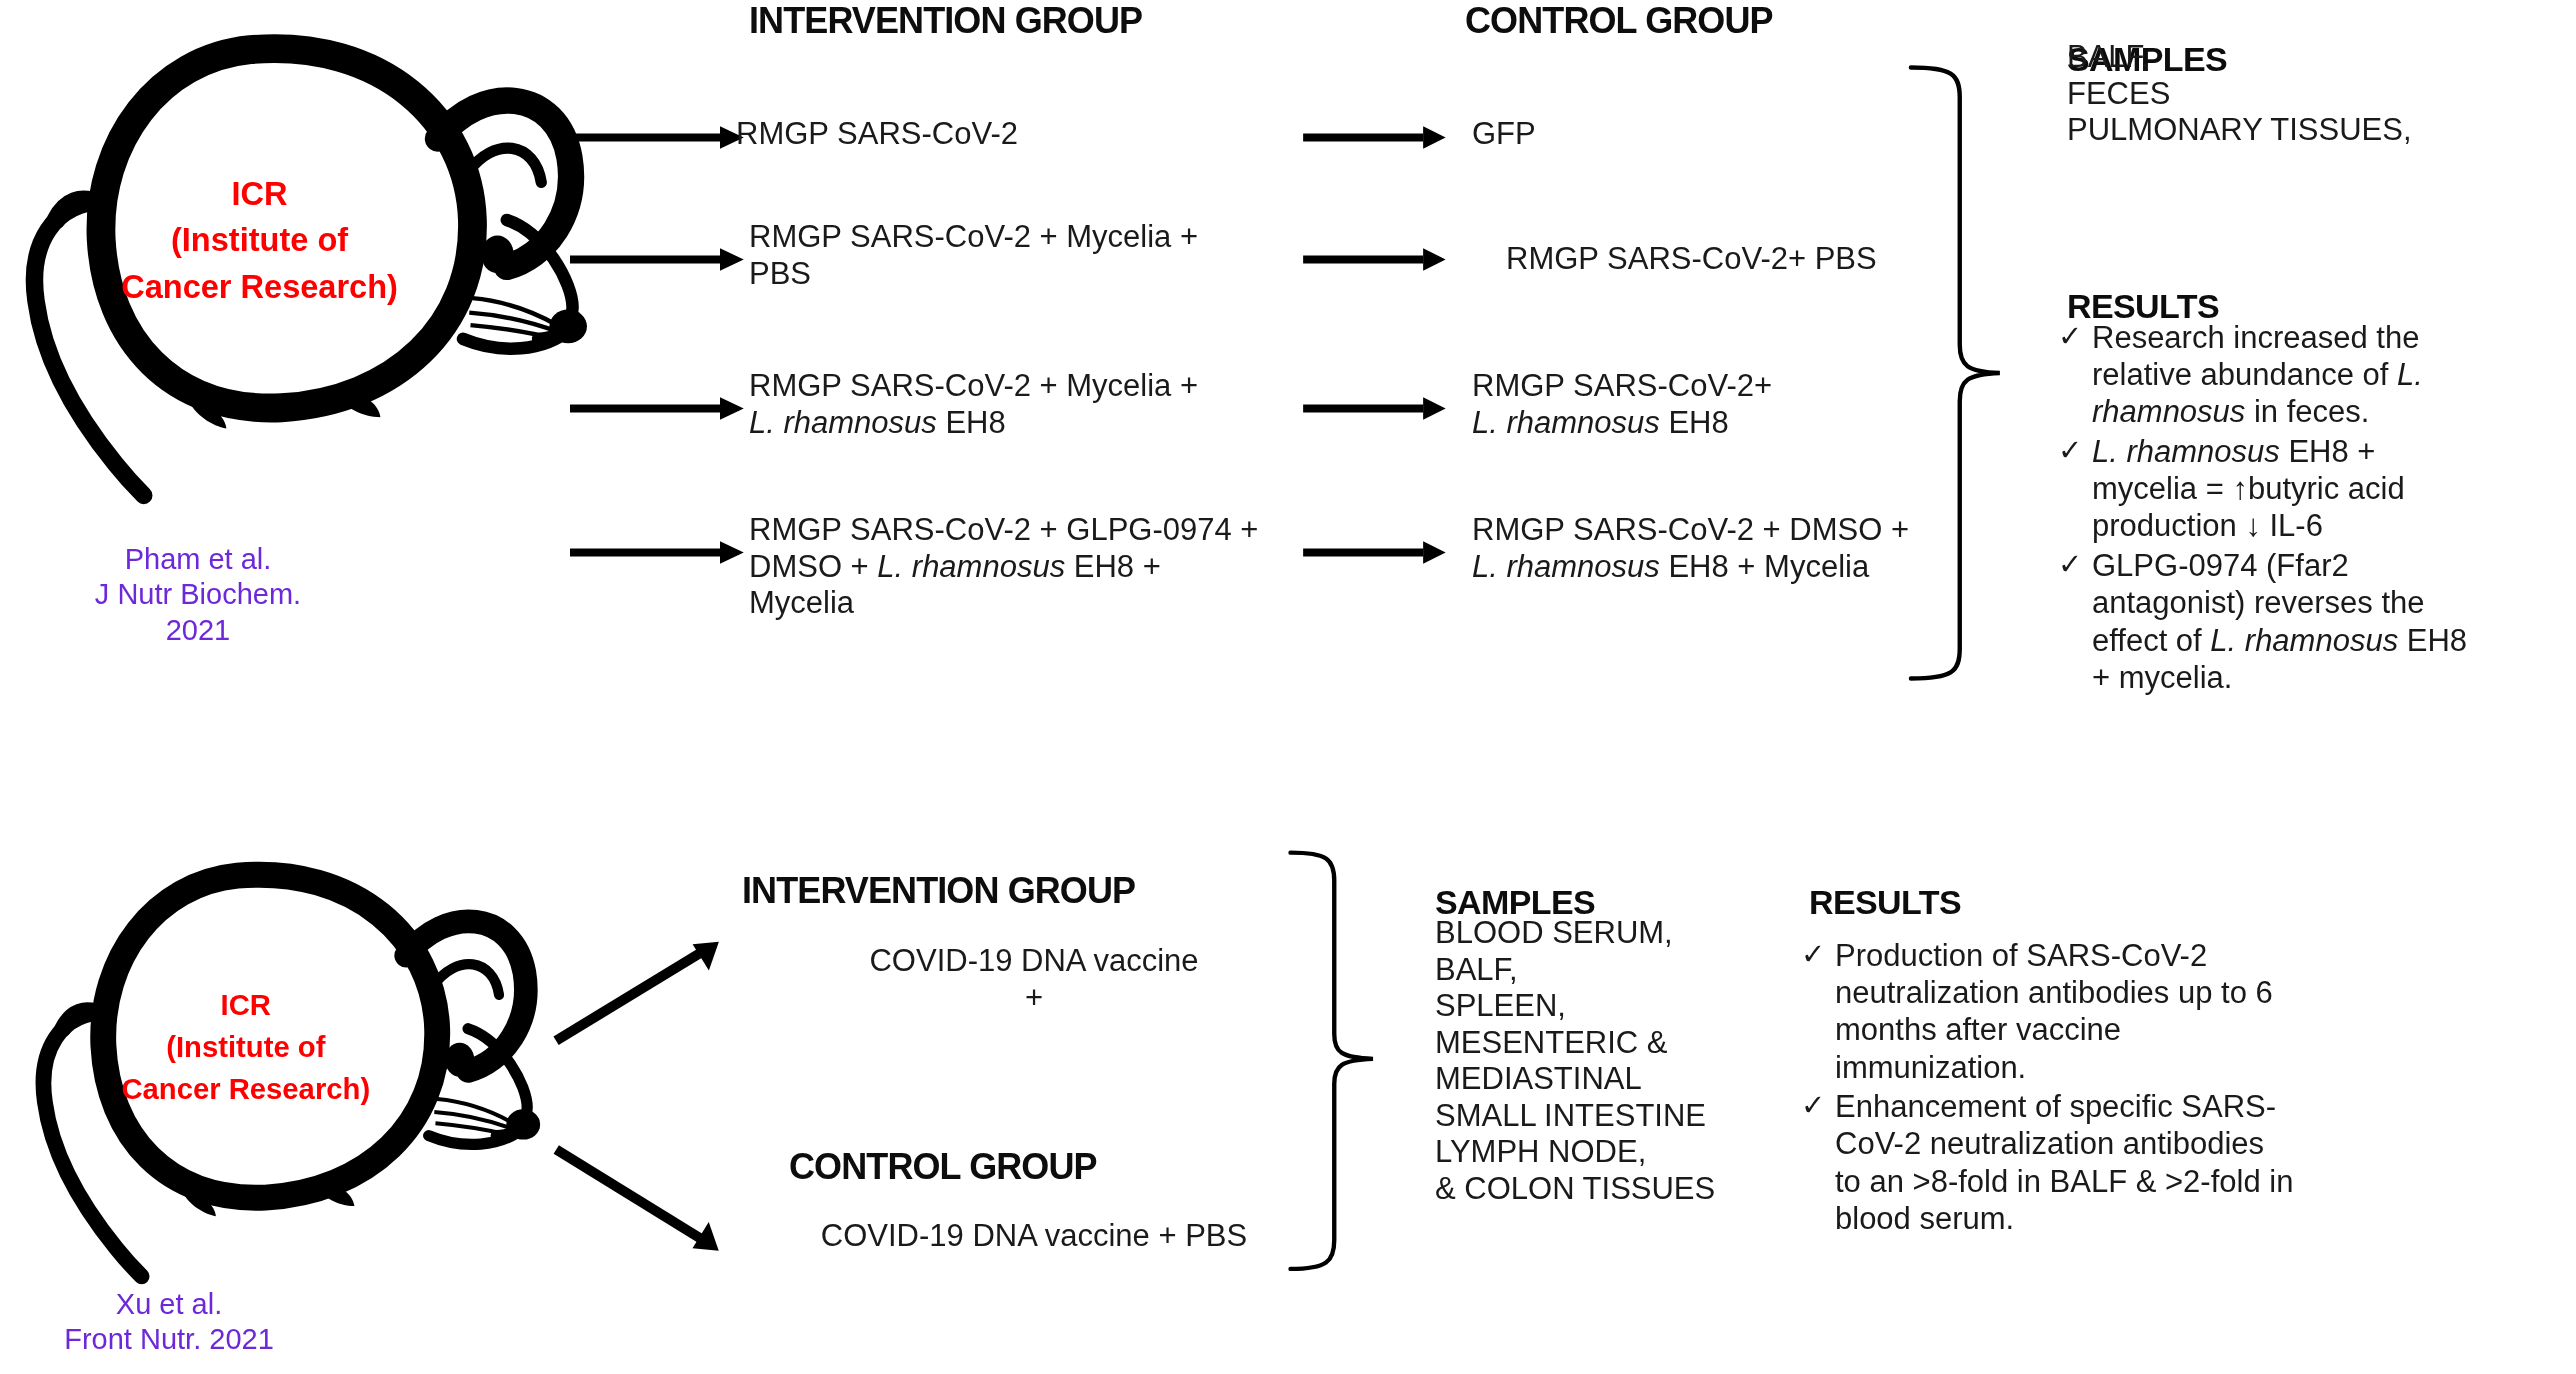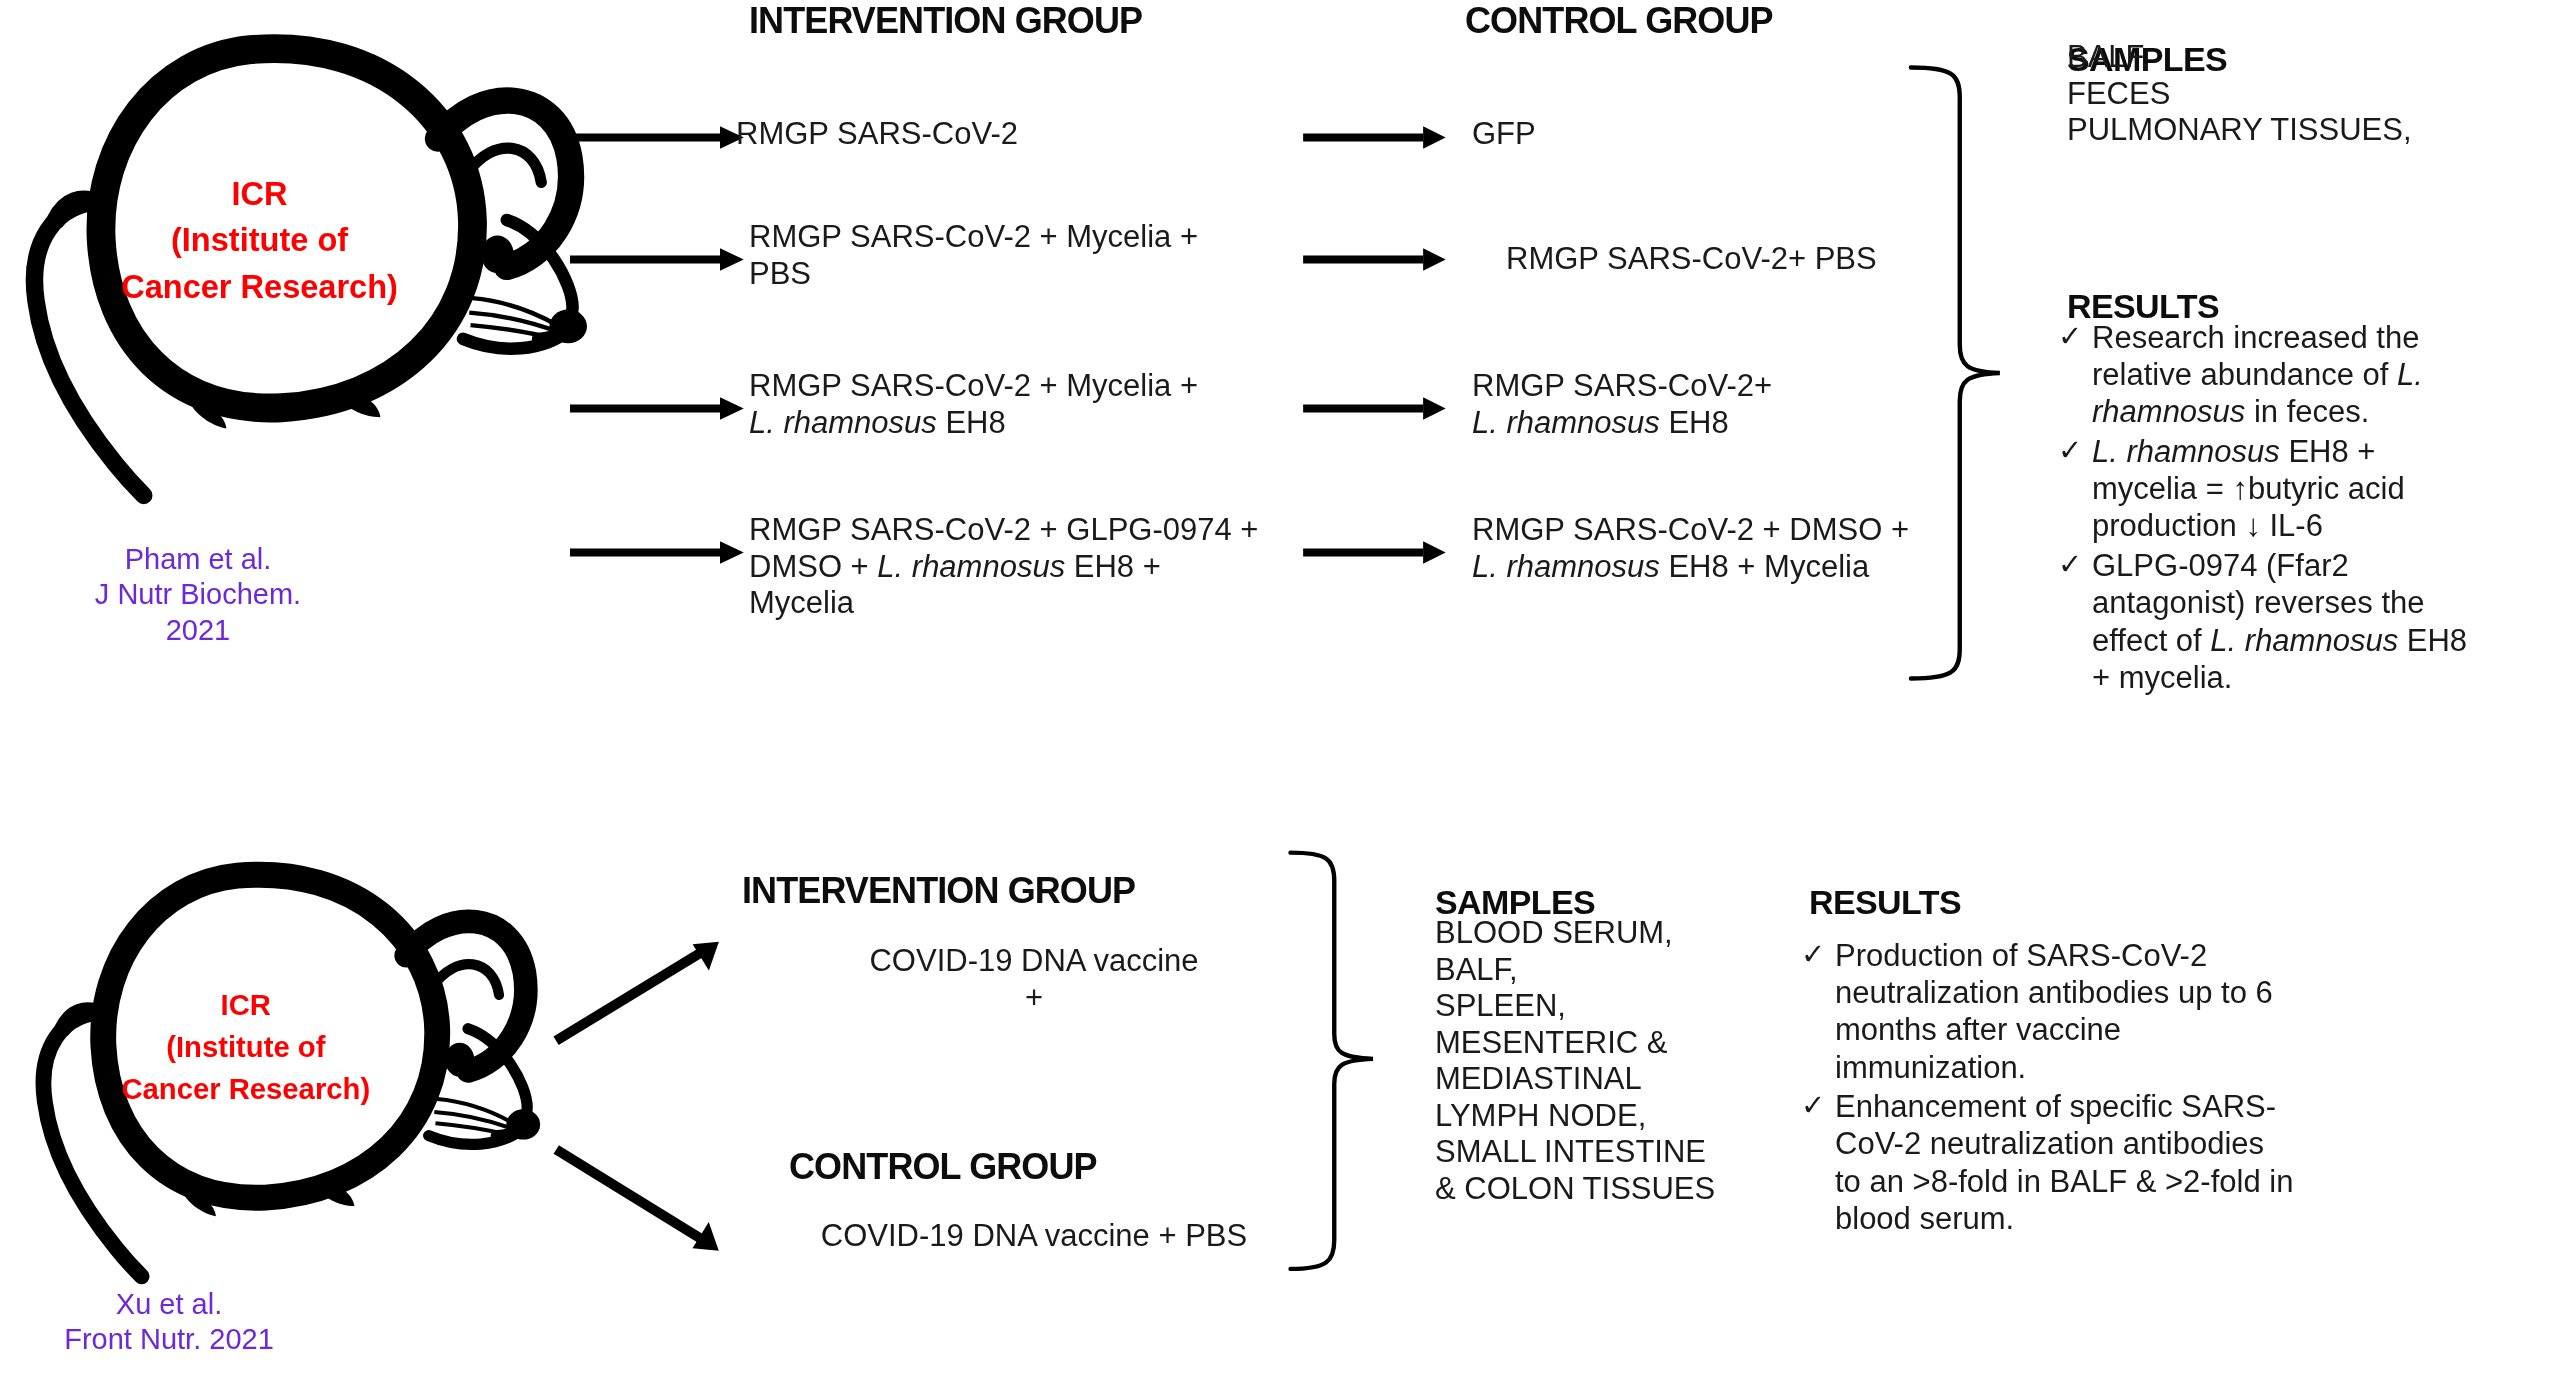--- a/index.html
+++ b/index.html
@@ -249,22 +249,22 @@
   </svg>
 </div>
 
 <div class="abs sec-head" style="left:1435px;top:843px;">SAMPLES</div>
 <div class="abs body-txt" style="left:1435px;top:915px;width:401px;">
   <div>BLOOD SERUM,</div>
   <div>BALF,</div>
   <div>SPLEEN,</div>
   <div>MESENTERIC &amp;</div>
   <div>MEDIASTINAL</div>
+  <div>SMALL INTESTINE</div>
   <div>LYMPH NODE,</div>
-  <div>SMALL INTESTINE</div>
   <div>&amp; COLON TISSUES</div>
 </div>
 
 <div class="abs sec-head" style="left:1809px;top:843px;">RESULTS</div>
 <div class="abs" style="left:1801px;top:937px;width:771px;">
   <div class="bullet-row">
     <span class="chk">✓</span>
     <span class="bullet-txt">
         <div><span>Production of SARS-CoV-2</span></div>
         <div><span>neutralization antibodies up to 6</span></div>

